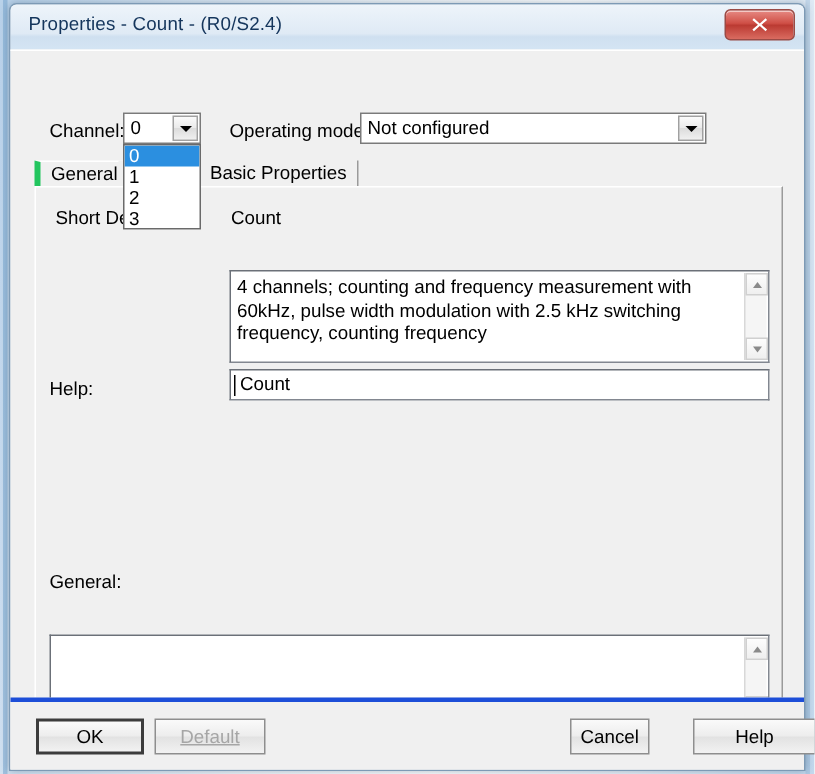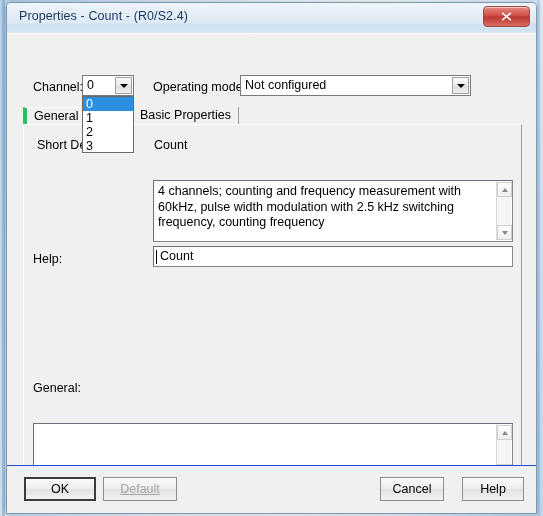--- a/index.html
+++ b/index.html
@@ -223,21 +223,21 @@
     color:#000;
     display:flex;align-items:center;justify-content:center;
     cursor:pointer;
     white-space:nowrap;
   }
   .btn.default { border:2px solid #3c3c3c; }
   .btn.disabled { color:#a6a6a6; cursor:default;text-decoration:underline; }
   #bottombar {
     position:absolute;
     left:0; right:0; bottom:0; height:48px;
-    border-top:1px solid #1d4ed8;
+    border-top:3px solid #1d4ed8;
     background:#f0f0f0;
   }
 </style>
 </head>
 <body>
 
 <div id="desktop">
   <div class="streak" style="left:2px;"></div>
   <div class="streak" style="left:537px;opacity:.5;"></div>
 </div>
@@ -319,18 +319,18 @@
     <div id="channel-list">
       <div class="opt sel">0</div>
       <div class="opt">1</div>
       <div class="opt">2</div>
       <div class="opt">3</div>
     </div>
 
     <div id="bottombar">
       <div class="btn default" style="left:17px; top:11px; width:72px;">OK</div>
       <div class="btn disabled" style="left:96px; top:11px; width:74px;">Default</div>
-      <div class="btn" style="left:373px; top:11px; width:64px;">Cancel</div>
-      <div class="btn" style="left:455px; top:11px; width:62px;">Help</div>
+      <div class="btn" style="left:373px; top:11px; width:53px;">Cancel</div>
+      <div class="btn" style="left:455px; top:11px; width:82px;">Help</div>
     </div>
 
   </div>
 </div>
 
 </body></html>

